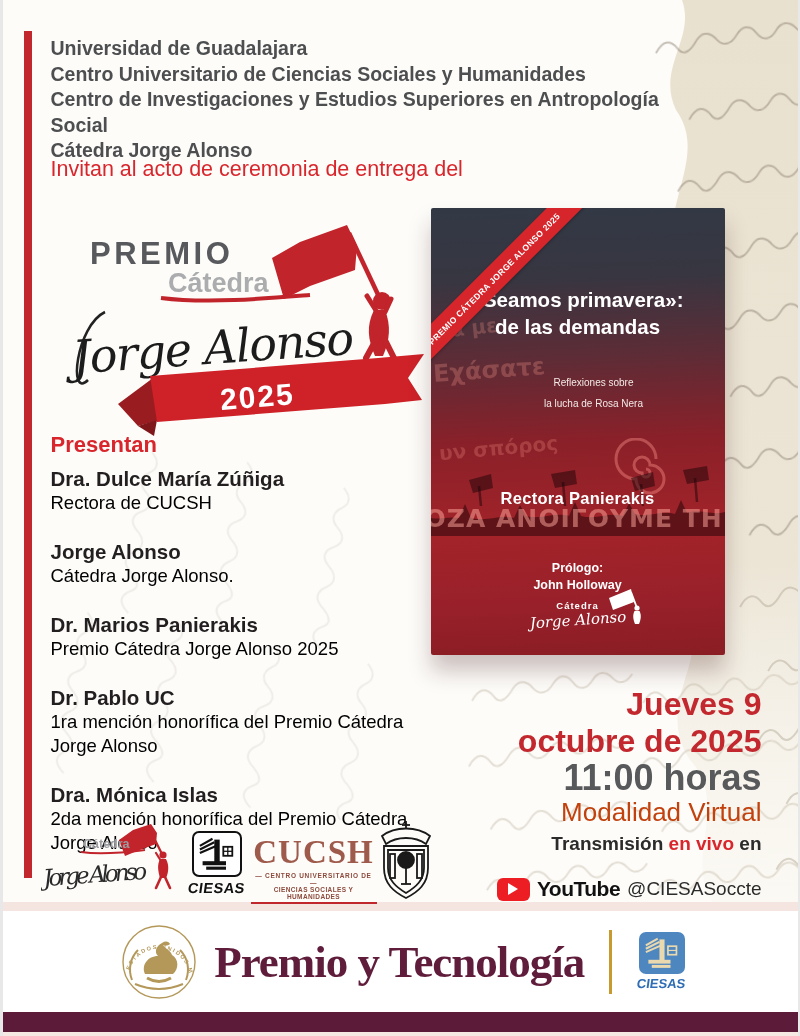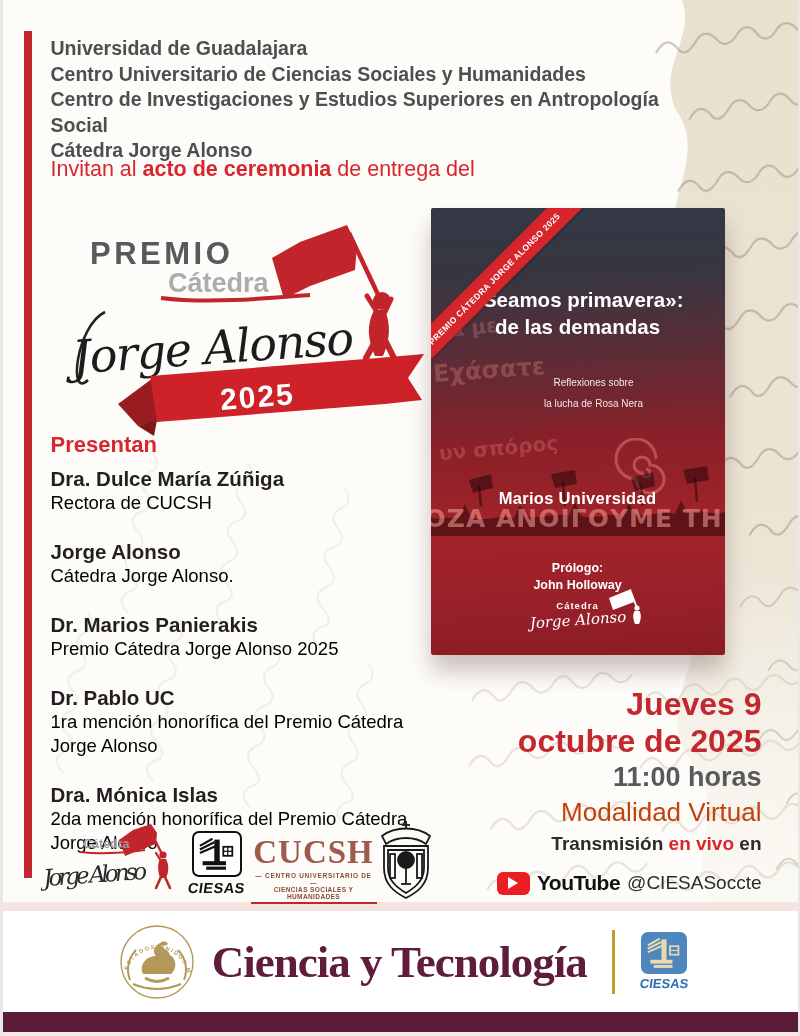--- a/index.html
+++ b/index.html
@@ -2,21 +2,21 @@
 <html><head>
 <meta charset="utf-8">
 <style>
   html,body{margin:0;padding:0;background:#e8e8e8;}
   .poster{position:relative;width:795px;height:1036px;margin:0 auto;background:#fdfcf9;
           font-family:"Liberation Sans",sans-serif;overflow:hidden;}
   .abs{position:absolute;}
   
   .org-line{font-size:19.5px;line-height:25.5px;font-weight:700;color:#4d4e50;}
   .invite{font-size:21.5px;font-weight:500;color:#d8262c;}
-  .invite b{font-weight:700;}
+  .invite b{font-weight:400;}
   
   .presenters-title{font-size:22px;font-weight:800;color:#d8262c;margin-bottom:9px;}
   .presenter{margin-bottom:25px;}
   .presenter .p-name{font-size:20.5px;line-height:24px;font-weight:700;color:#231f20;}
   .presenter .p-role{font-size:18.5px;line-height:24px;font-weight:400;color:#000000;}
   
   .book{position:absolute;left:428px;top:208px;width:294px;height:447px;border-radius:2px;
         background:linear-gradient(178deg,#323945 0%,#373641 16%,#5e2c36 34%,#8a2029 52%,#a32329 72%,#98202a 88%,#8a1d24 100%);
         box-shadow:0 16px 22px rgba(60,20,20,.25);overflow:hidden;}
   .book-ribbon{position:absolute;left:-62px;top:58px;width:250px;height:25px;background:#d6252b;
@@ -31,25 +31,25 @@
         font-size:16.5px;font-weight:800;letter-spacing:.3px;}
   .graffiti{font-family:"DejaVu Sans",sans-serif;position:absolute;color:rgba(255,158,145,.45);font-weight:800;}
   .book-prologue{position:absolute;left:0;top:352px;width:100%;text-align:center;color:#fff;
         font-size:12.5px;line-height:17px;font-weight:800;}
   .mini-logo{position:absolute;left:0;top:392px;width:100%;display:flex;justify-content:center;color:#fff;}
   .mini-logo .ml-cat{font-size:9.5px;font-weight:700;letter-spacing:1px;}
   .mini-logo .ml-sig{font-family:"DejaVu Serif",serif;font-style:italic;font-size:15px;transform:rotate(-4deg);}
   
   .event{position:absolute;right:36px;top:686px;text-align:right;z-index:5;}
   .ev-date{font-size:32px;line-height:37px;font-weight:800;color:#c2282e;}
-  .ev-time{font-size:27px;line-height:35px;font-weight:800;color:#58595b;}
+  .ev-time{font-size:36px;line-height:35px;font-weight:800;color:#58595b;}
   .ev-mode{font-size:26px;line-height:35px;font-weight:500;color:#c2410c;}
   .ev-trans{font-size:19px;line-height:28px;font-weight:600;color:#2b2b2b;}
   .ev-trans b{color:#d8262c;font-weight:700;}
-  .ev-yt{display:flex;justify-content:flex-end;align-items:center;gap:7px;margin-top:13px;}
+  .ev-yt{display:flex;justify-content:flex-end;align-items:center;gap:7px;margin-top:19px;}
   .yt-play{width:33px;height:23px;background:#ed1d24;border-radius:6px;display:flex;align-items:center;justify-content:center;}
   .yt-play:after{content:"";display:block;width:0;height:0;border-left:10px solid #fff;
         border-top:6px solid transparent;border-bottom:6px solid transparent;}
   .yt-word{font-size:21px;font-weight:800;color:#111;letter-spacing:-.5px;}
   .yt-handle{font-size:19px;font-weight:500;color:#2b2b2b;}
   
   .ciesas-box{width:46px;height:42px;border:2.5px solid #111;border-radius:7px;display:flex;align-items:center;justify-content:center;background:#fff;}
   .ciesas-word{font-size:14.5px;font-weight:800;color:#111;transform:skewX(-8deg);letter-spacing:.5px;text-align:center;}
   .cucsh-acr{font-family:"Liberation Serif",serif;font-size:33px;font-weight:800;color:#9e5a4b;line-height:34px;letter-spacing:1px;}
   .cucsh-l1{font-size:6.5px;font-weight:700;color:#8d4a3c;letter-spacing:.7px;margin-top:3px;}
@@ -213,21 +213,21 @@
     <div class="graffiti" style="left:-6px;top:296px;width:310px;font-size:25px;letter-spacing:1px;color:rgba(255,170,158,.5);white-space:nowrap;">ΟΖΑ ΑΝΟΙΓΟΥΜΕ ΤΗΝ ΠΟΛΗ</div>
 
     <div class="book-title">
       <div>«Seamos primavera»:</div>
       <div>de las demandas</div>
     </div>
     <div class="book-sub">
       <div>Reflexiones sobre</div>
       <div>la lucha de Rosa Nera</div>
     </div>
-    <div class="book-author">Marios Universidad</div>
+    <div class="book-author">Rectora Panierakis</div>
     <div class="book-prologue">
       <div>Prólogo:</div>
       <div>John Holloway</div>
     </div>
     <div class="mini-logo">
       <div style="position:relative;width:130px;text-align:center;">
         <svg class="abs" style="right:-4px;top:-14px;" width="40" height="42" viewBox="0 0 40 42">
           <g fill="#fff">
             <polygon points="2,12 24,3 27,16 6,24"></polygon>
             <line x1="24" y1="6" x2="30" y2="22" stroke="#fff" stroke-width="1.8"></line>
@@ -332,21 +332,21 @@
       <g fill="#b4985a" stroke="#b4985a">
         <path d="M26,52 C22,43 29,34 39,34 C35,30 37,24 43,21 C45,27 51,27 53,33 C60,37 60,47 54,52 Z" stroke="none"></path>
         <path d="M43,21 C46,19 49,19 51,22 C49,24 46,24 43,23 Z" stroke="none"></path>
         <path d="M28,56 q12,7 24,0" fill="none" stroke-width="3"></path>
         <path d="M13,58 C9,48 11,36 19,28" fill="none" stroke-width="2"></path>
         <path d="M67,58 C71,48 69,36 61,28" fill="none" stroke-width="2"></path>
         <path d="M16,62 q24,10 48,0" fill="none" stroke-width="2"></path>
       </g>
     </svg>
     <div>
-      <div class="fw-word">Ciencia y Tecnología</div>
+      <div class="fw-word">Premio y Tecnología</div>
     </div>
     <div class="gold-divider"></div>
     <div style="display:flex;flex-direction:column;align-items:center;">
       <div class="ciesas-blue-box">
         <svg width="38" height="34" viewBox="0 0 44 40">
           <g stroke="#ead9ae" fill="#ead9ae">
             <path d="M3,15 L19,7" stroke-width="2.4" fill="none"></path>
             <path d="M3,11 L17,3" stroke-width="2.4" fill="none"></path>
             <path d="M3,19 L21,11" stroke-width="2.4" fill="none"></path>
             <rect x="19" y="4" width="6" height="26" stroke="none"></rect>

